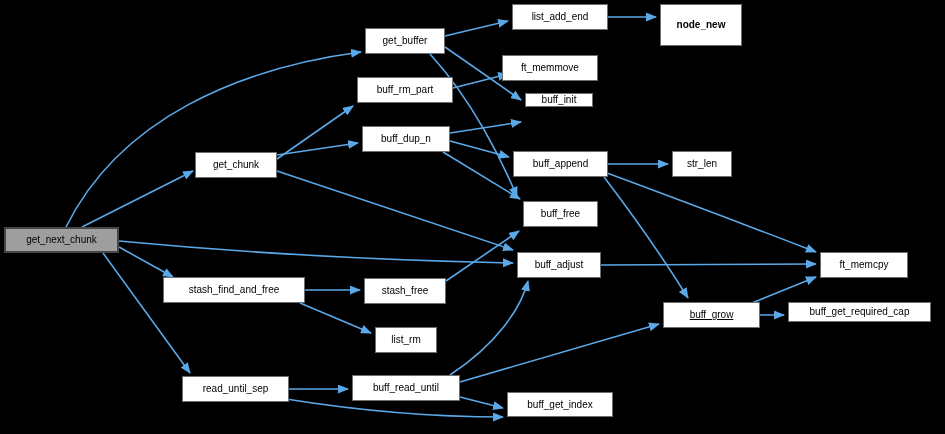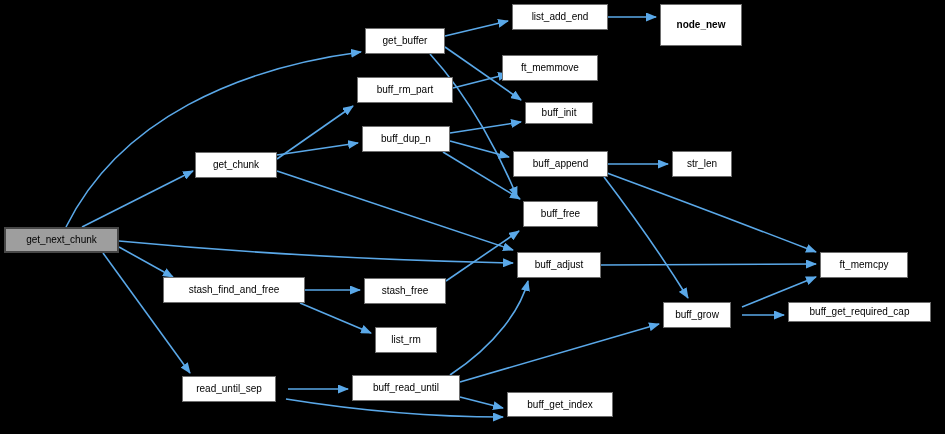--- a/index.html
+++ b/index.html
@@ -63,28 +63,28 @@
   </svg>
   <div id="nodes">
       <div class="gnode hl" style="left: 4px; top: 227px; width: 115px; height: 26px;">get_next_chunk</div>
       <div class="gnode" style="left: 195px; top: 152px; width: 82px; height: 26px;">get_chunk</div>
       <div class="gnode" style="left: 365px; top: 28px; width: 80px; height: 26px;">get_buffer</div>
       <div class="gnode" style="left: 357px; top: 77px; width: 96px; height: 26px;">buff_rm_part</div>
       <div class="gnode" style="left: 362px; top: 126px; width: 88px; height: 26px;">buff_dup_n</div>
       <div class="gnode" style="left: 512px; top: 4px; width: 96px; height: 26px;">list_add_end</div>
       <div class="gnode" style="left: 660px; top: 4px; width: 82px; height: 42px; font-weight: bold;">node_new</div>
       <div class="gnode" style="left: 502px; top: 55px; width: 96px; height: 26px;">ft_memmove</div>
-      <div class="gnode" style="left: 525px; top: 102px; width: 68px; height: 22px;">buff_init</div>
+      <div class="gnode" style="left: 525px; top: 93px; width: 68px; height: 14px;">buff_init</div>
       <div class="gnode" style="left: 513px; top: 151px; width: 95px; height: 26px;">buff_append</div>
       <div class="gnode" style="left: 672px; top: 151px; width: 60px; height: 26px;">str_len</div>
       <div class="gnode" style="left: 523px; top: 201px; width: 75px; height: 26px;">buff_free</div>
       <div class="gnode" style="left: 517px; top: 252px; width: 84px; height: 26px;">buff_adjust</div>
       <div class="gnode" style="left: 820px; top: 252px; width: 88px; height: 26px;">ft_memcpy</div>
-      <div class="gnode" style="left: 663px; top: 302px; width: 68px; height: 26px;">buff_grow</div>
+      <div class="gnode" style="left: 663px; top: 302px; width: 97px; height: 26px; text-decoration: underline;">buff_grow</div>
       <div class="gnode" style="left: 788px; top: 302px; width: 143px; height: 20px;">buff_get_required_cap</div>
       <div class="gnode" style="left: 507px; top: 392px; width: 106px; height: 25px;">buff_get_index</div>
       <div class="gnode" style="left: 163px; top: 277px; width: 142px; height: 26px;">stash_find_and_free</div>
       <div class="gnode" style="left: 364px; top: 278px; width: 82px; height: 26px; text-align: center;">stash_free</div>
       <div class="gnode" style="left: 375px; top: 327px; width: 62px; height: 26px;">list_rm</div>
-      <div class="gnode" style="left: 182px; top: 376px; width: 94px; height: 26px;">read_until_sep</div>
+      <div class="gnode" style="left: 182px; top: 376px; width: 107px; height: 26px;">read_until_sep</div>
       <div class="gnode" style="left: 352px; top: 375px; width: 108px; height: 26px;">buff_read_until</div>
     </div>
 </div>
 
 </body></html>

